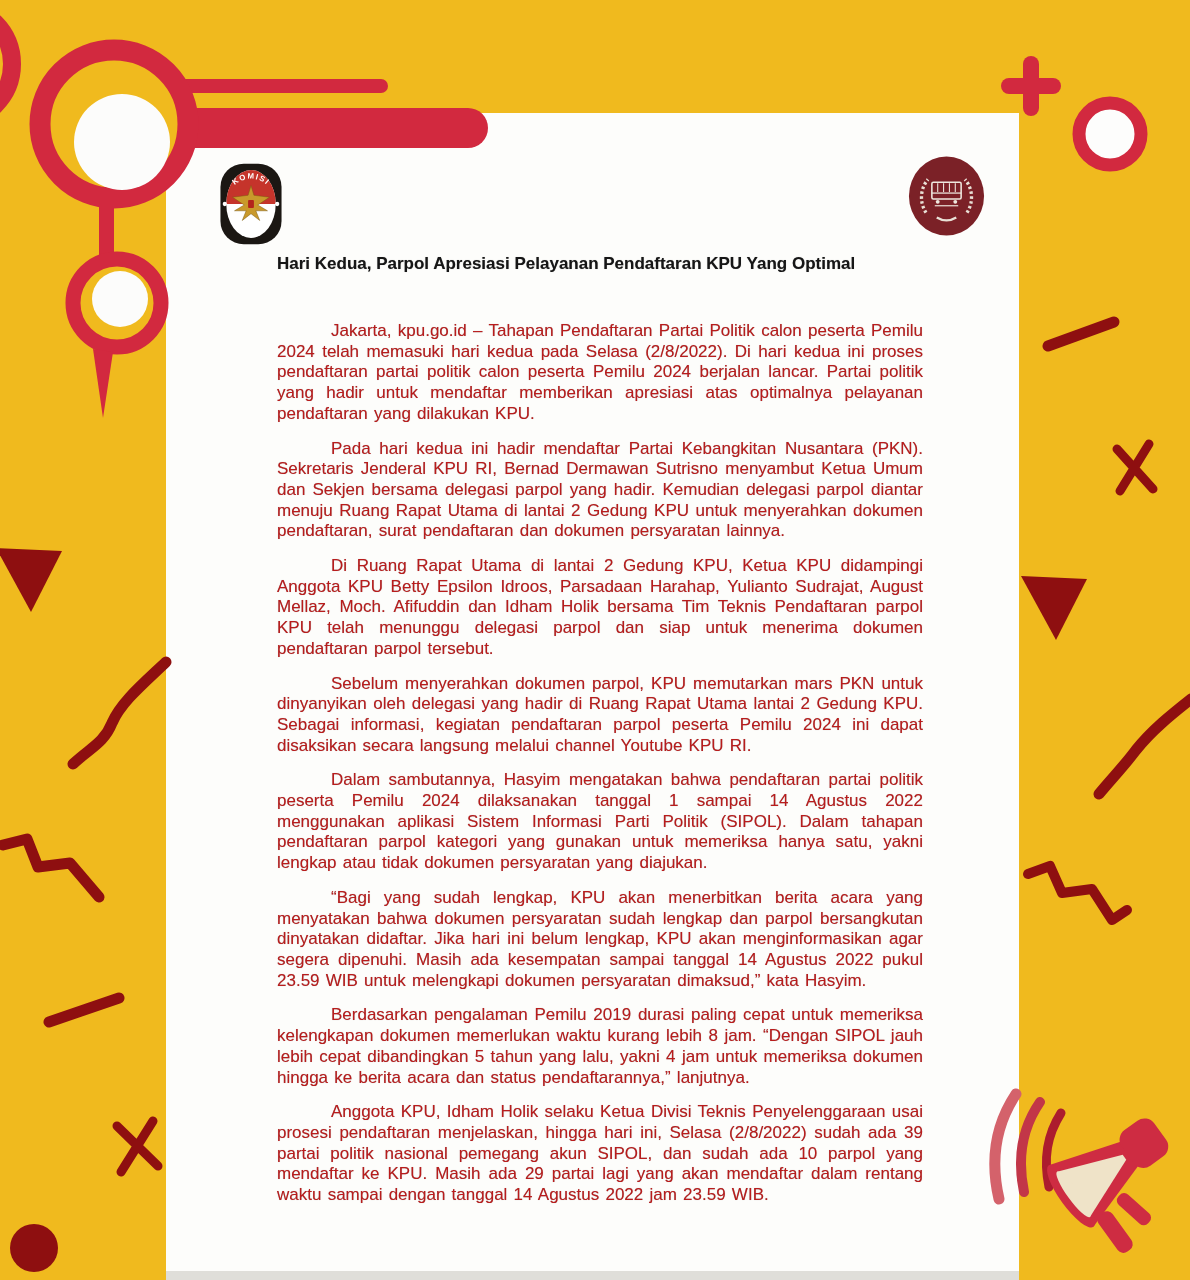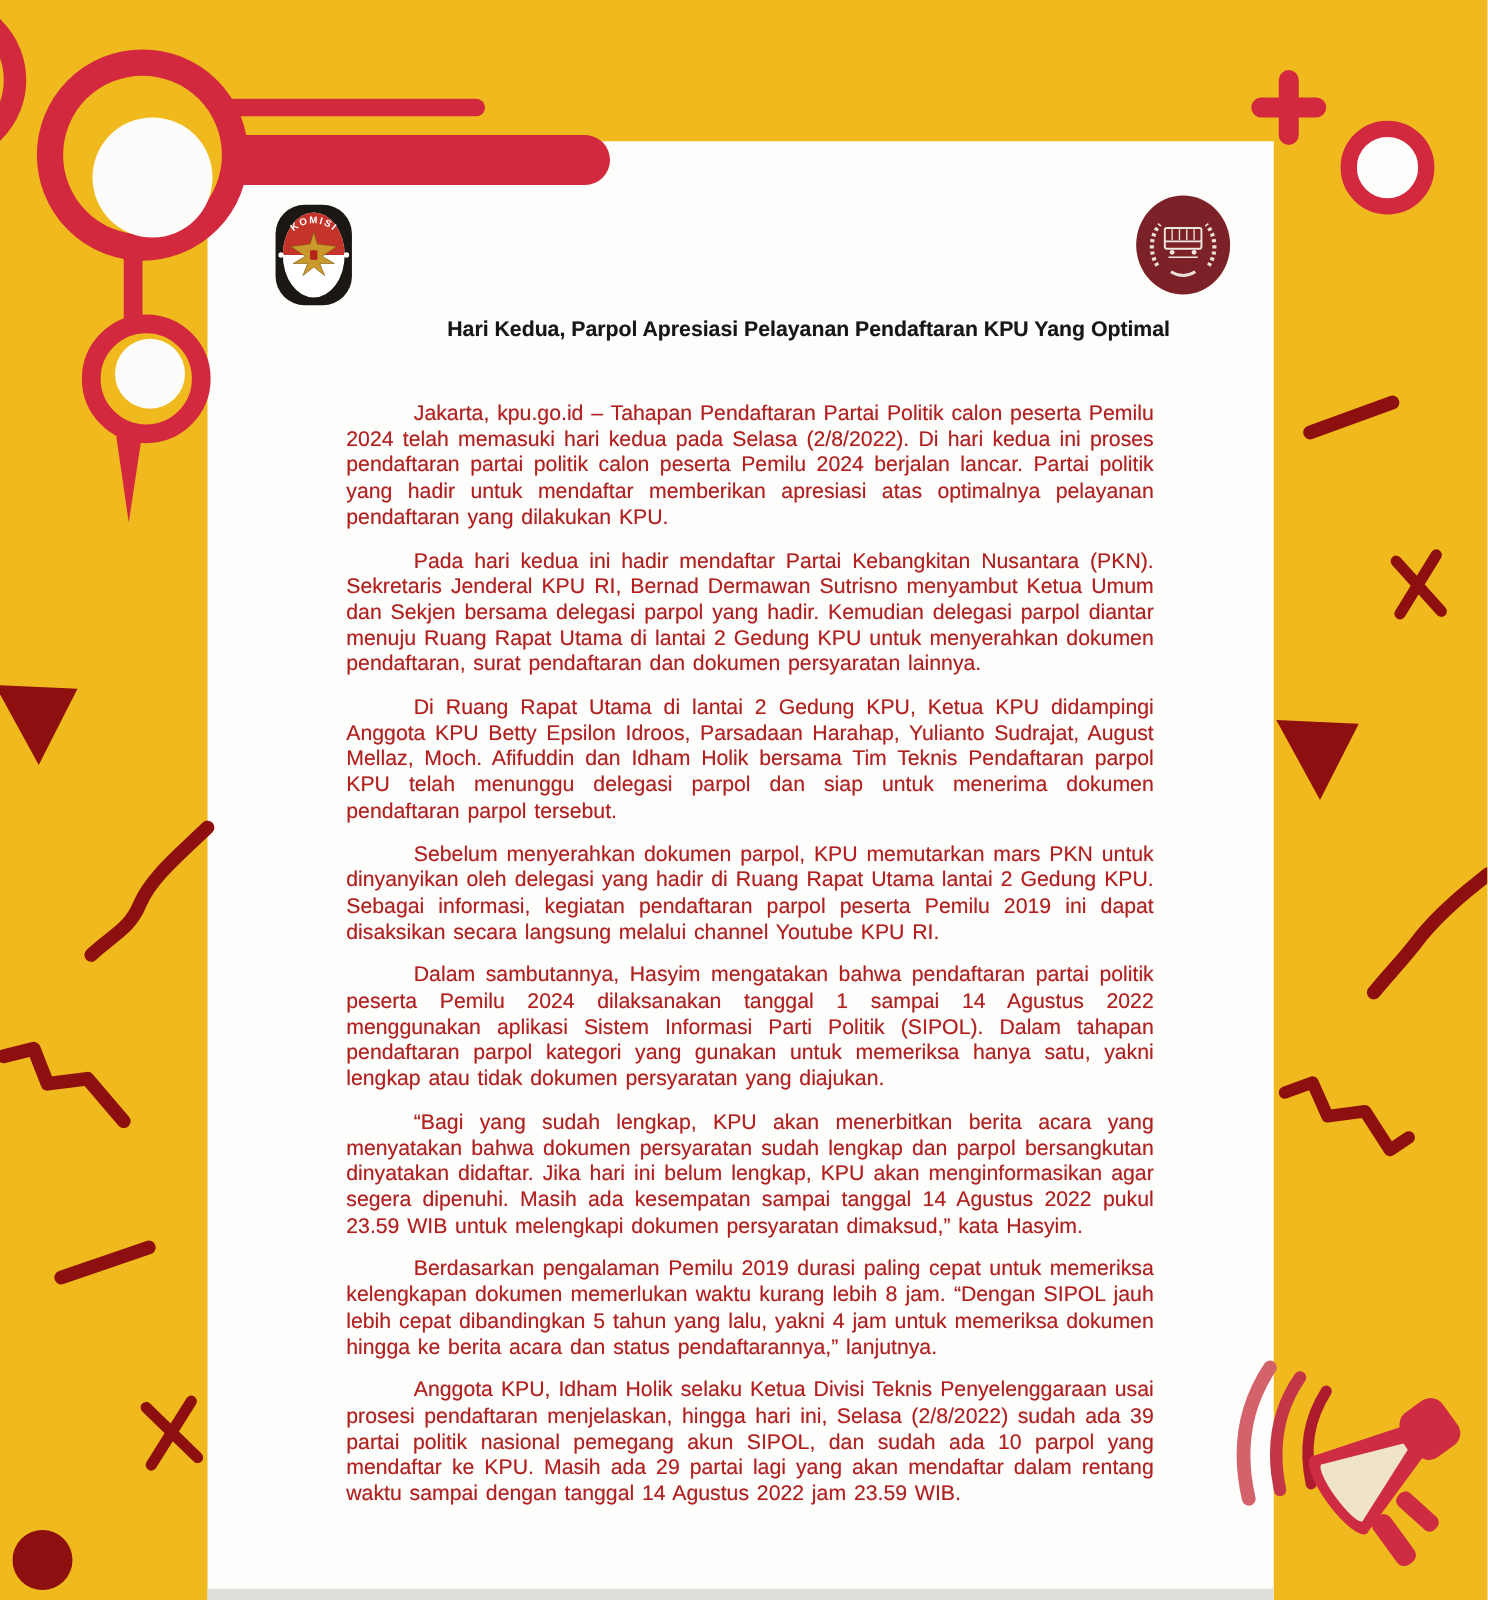--- a/index.html
+++ b/index.html
@@ -2,21 +2,21 @@
 <html><head>
 <meta charset="utf-8">
 <style>
   * { margin:0; padding:0; box-sizing:border-box; }
   body { font-family:"Liberation Sans", sans-serif; background:#fff; }
   .canvas { position:relative; width:1190px; height:1280px; background:#F0BA1E; overflow:hidden; }
   .paper { position:absolute; left:166px; top:113px; width:853px; height:1167px; background:#FDFDFB; z-index:1; }
   .paper-edge { position:absolute; left:166px; top:1271px; width:853px; height:9px; background:#DFDED9; z-index:2; }
   .kpu-logo { position:absolute; left:219px; top:162px; width:64px; height:84px; z-index:3; }
   .emblem { position:absolute; left:908px; top:156px; width:77px; height:80px; z-index:3; }
-  .doc-title { position:absolute; left:290px; top:254px; width:646px; text-align:right;
+  .doc-title { position:absolute; left:277px; top:254px; width:646px; text-align:left;
                font-weight:bold; font-size:17px; color:#161616; z-index:3;
                text-shadow:0 0 .7px rgba(40,40,40,.45); }
   .body-text { position:absolute; left:277px; top:321px; width:646px; z-index:3;
                font-size:17px; line-height:20.7px; color:#b91c1c; text-align:justify;
                word-spacing:1.5px; text-shadow:0 0 .7px rgba(40,40,40,.4); }
   .body-text p { text-indent:54px; margin-bottom:14px; }
   .decor { position:absolute; left:0; top:0; z-index:4; pointer-events:none; }
 </style>
 </head>
 <body>
@@ -61,21 +61,21 @@
     <circle cx="48" cy="47" r="2" fill="#EFE8DF"></circle>
     <line x1="27" y1="51" x2="51" y2="51" stroke="#EFE8DF" stroke-width="1.2"></line>
   </svg>
 
   <div class="doc-title">Hari Kedua, Parpol Apresiasi Pelayanan Pendaftaran KPU Yang Optimal</div>
 
   <div class="body-text">
     <p>Jakarta, kpu.go.id – Tahapan Pendaftaran Partai Politik calon peserta Pemilu 2024 telah memasuki hari kedua pada Selasa (2/8/2022). Di hari kedua ini proses pendaftaran partai politik calon peserta Pemilu 2024 berjalan lancar. Partai politik yang hadir untuk mendaftar memberikan apresiasi atas optimalnya pelayanan pendaftaran yang dilakukan KPU.</p>
     <p>Pada hari kedua ini hadir mendaftar Partai Kebangkitan Nusantara (PKN). Sekretaris Jenderal KPU RI, Bernad Dermawan Sutrisno menyambut Ketua Umum dan Sekjen bersama delegasi parpol yang hadir. Kemudian delegasi parpol diantar menuju Ruang Rapat Utama di lantai 2 Gedung KPU untuk menyerahkan dokumen pendaftaran, surat pendaftaran dan dokumen persyaratan lainnya.</p>
     <p>Di Ruang Rapat Utama di lantai 2 Gedung KPU, Ketua KPU didampingi Anggota KPU Betty Epsilon Idroos, Parsadaan Harahap, Yulianto Sudrajat, August Mellaz, Moch. Afifuddin dan Idham Holik bersama Tim Teknis Pendaftaran parpol KPU telah menunggu delegasi parpol dan siap untuk menerima dokumen pendaftaran parpol tersebut.</p>
-    <p>Sebelum menyerahkan dokumen parpol, KPU memutarkan mars PKN untuk dinyanyikan oleh delegasi yang hadir di Ruang Rapat Utama lantai 2 Gedung KPU. Sebagai informasi, kegiatan pendaftaran parpol peserta Pemilu 2019 ini dapat disaksikan secara langsung melalui channel Youtube KPU RI.</p>
+    <p>Sebelum menyerahkan dokumen parpol, KPU memutarkan mars PKN untuk dinyanyikan oleh delegasi yang hadir di Ruang Rapat Utama lantai 2 Gedung KPU. Sebagai informasi, kegiatan pendaftaran parpol peserta Pemilu 2024 ini dapat disaksikan secara langsung melalui channel Youtube KPU RI.</p>
     <p>Dalam sambutannya, Hasyim mengatakan bahwa pendaftaran partai politik peserta Pemilu 2024 dilaksanakan tanggal 1 sampai 14 Agustus 2022 menggunakan aplikasi Sistem Informasi Parti Politik (SIPOL). Dalam tahapan pendaftaran parpol kategori yang gunakan untuk memeriksa hanya satu, yakni lengkap atau tidak dokumen persyaratan yang diajukan.</p>
     <p>“Bagi yang sudah lengkap, KPU akan menerbitkan berita acara yang menyatakan bahwa dokumen persyaratan sudah lengkap dan parpol bersangkutan dinyatakan didaftar. Jika hari ini belum lengkap, KPU akan menginformasikan agar segera dipenuhi. Masih ada kesempatan sampai tanggal 14 Agustus 2022 pukul 23.59 WIB untuk melengkapi dokumen persyaratan dimaksud,” kata Hasyim.</p>
     <p>Berdasarkan pengalaman Pemilu 2019 durasi paling cepat untuk memeriksa kelengkapan dokumen memerlukan waktu kurang lebih 8 jam. “Dengan SIPOL jauh lebih cepat dibandingkan 5 tahun yang lalu, yakni 4 jam untuk memeriksa dokumen hingga ke berita acara dan status pendaftarannya,” lanjutnya.</p>
     <p>Anggota KPU, Idham Holik selaku Ketua Divisi Teknis Penyelenggaraan usai prosesi pendaftaran menjelaskan, hingga hari ini, Selasa (2/8/2022) sudah ada 39 partai politik nasional pemegang akun SIPOL, dan sudah ada 10 parpol yang mendaftar ke KPU. Masih ada 29 partai lagi yang akan mendaftar dalam rentang waktu sampai dengan tanggal 14 Agustus 2022 jam 23.59 WIB.</p>
   </div>
 
   <svg class="decor" width="1190" height="1280" viewBox="0 0 1190 1280">
 
     <circle cx="-46" cy="64" r="58" fill="none" stroke="#D2293F" stroke-width="18"></circle>
 

